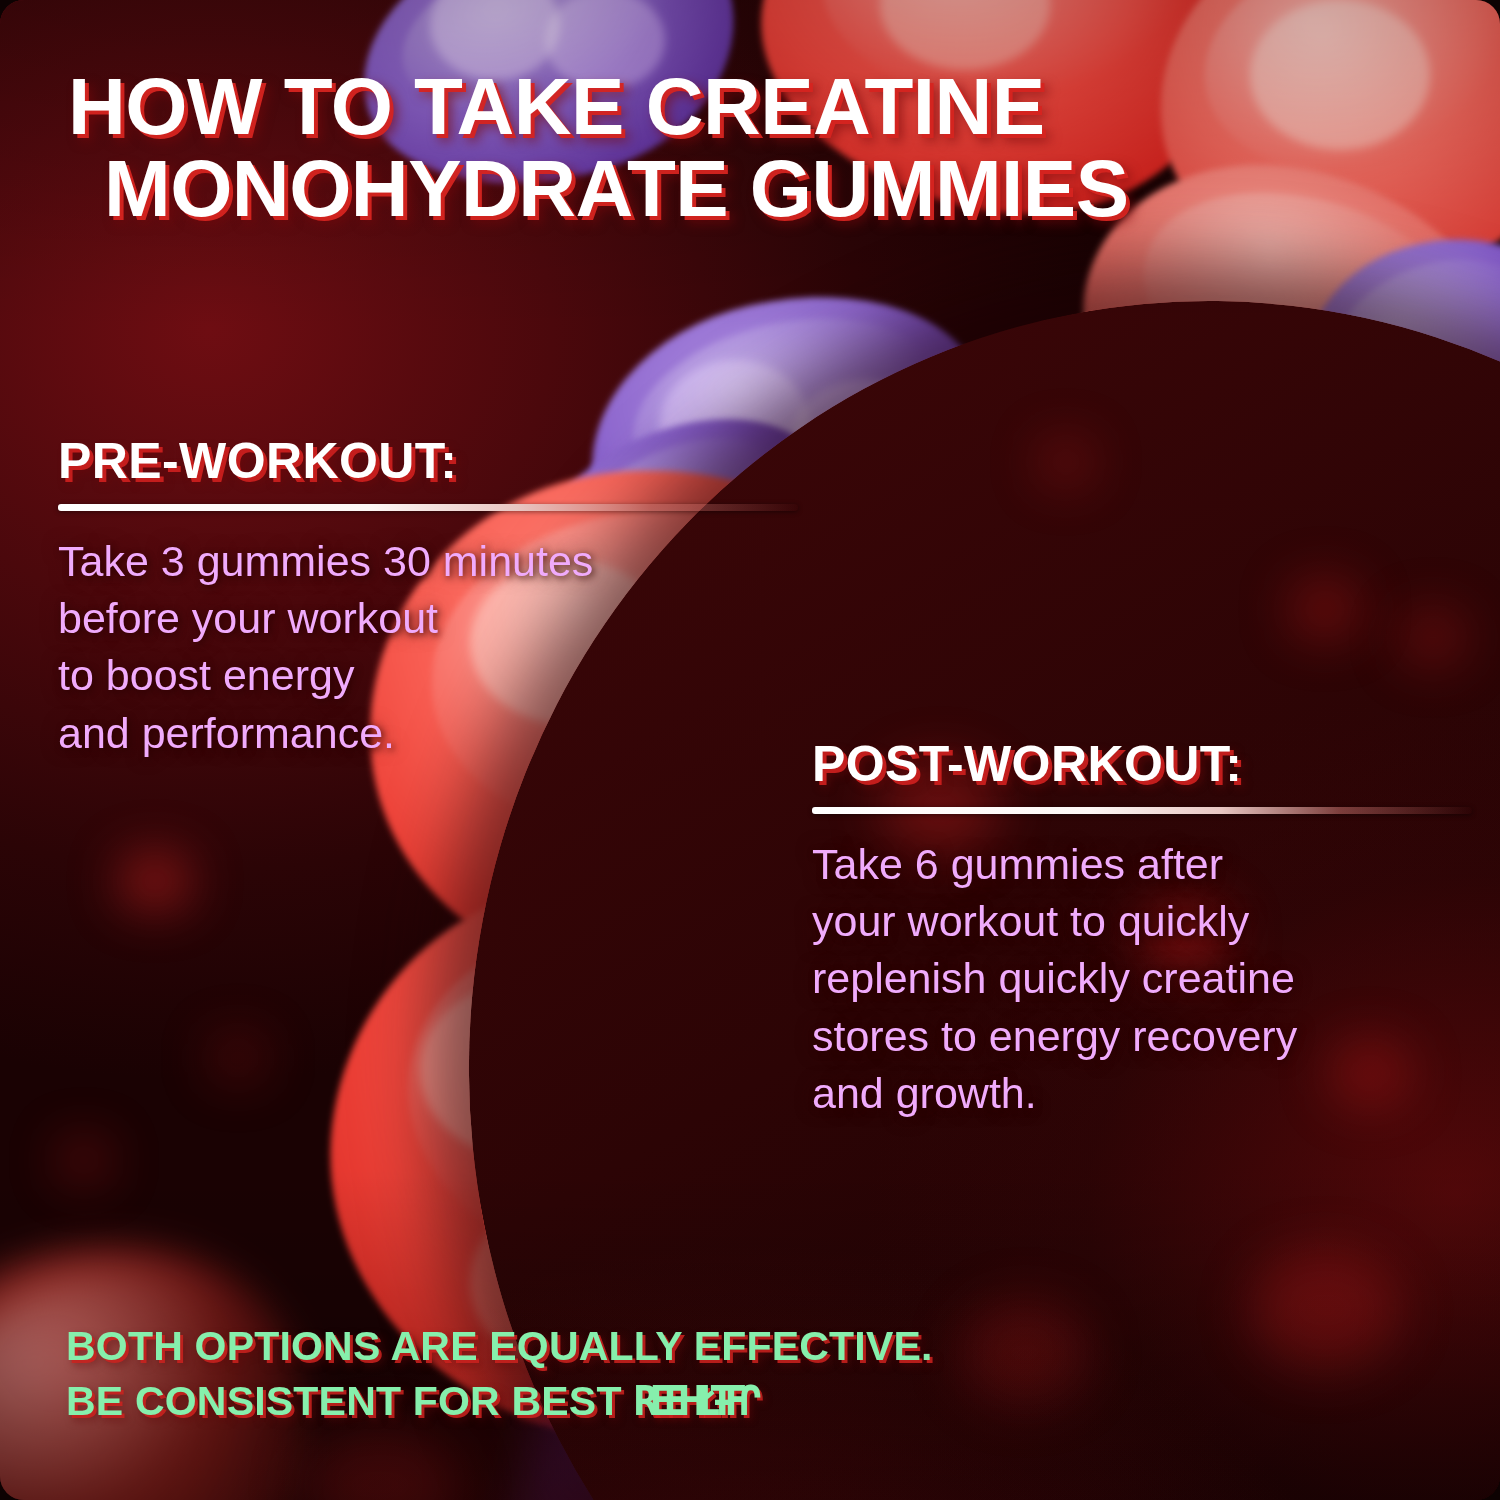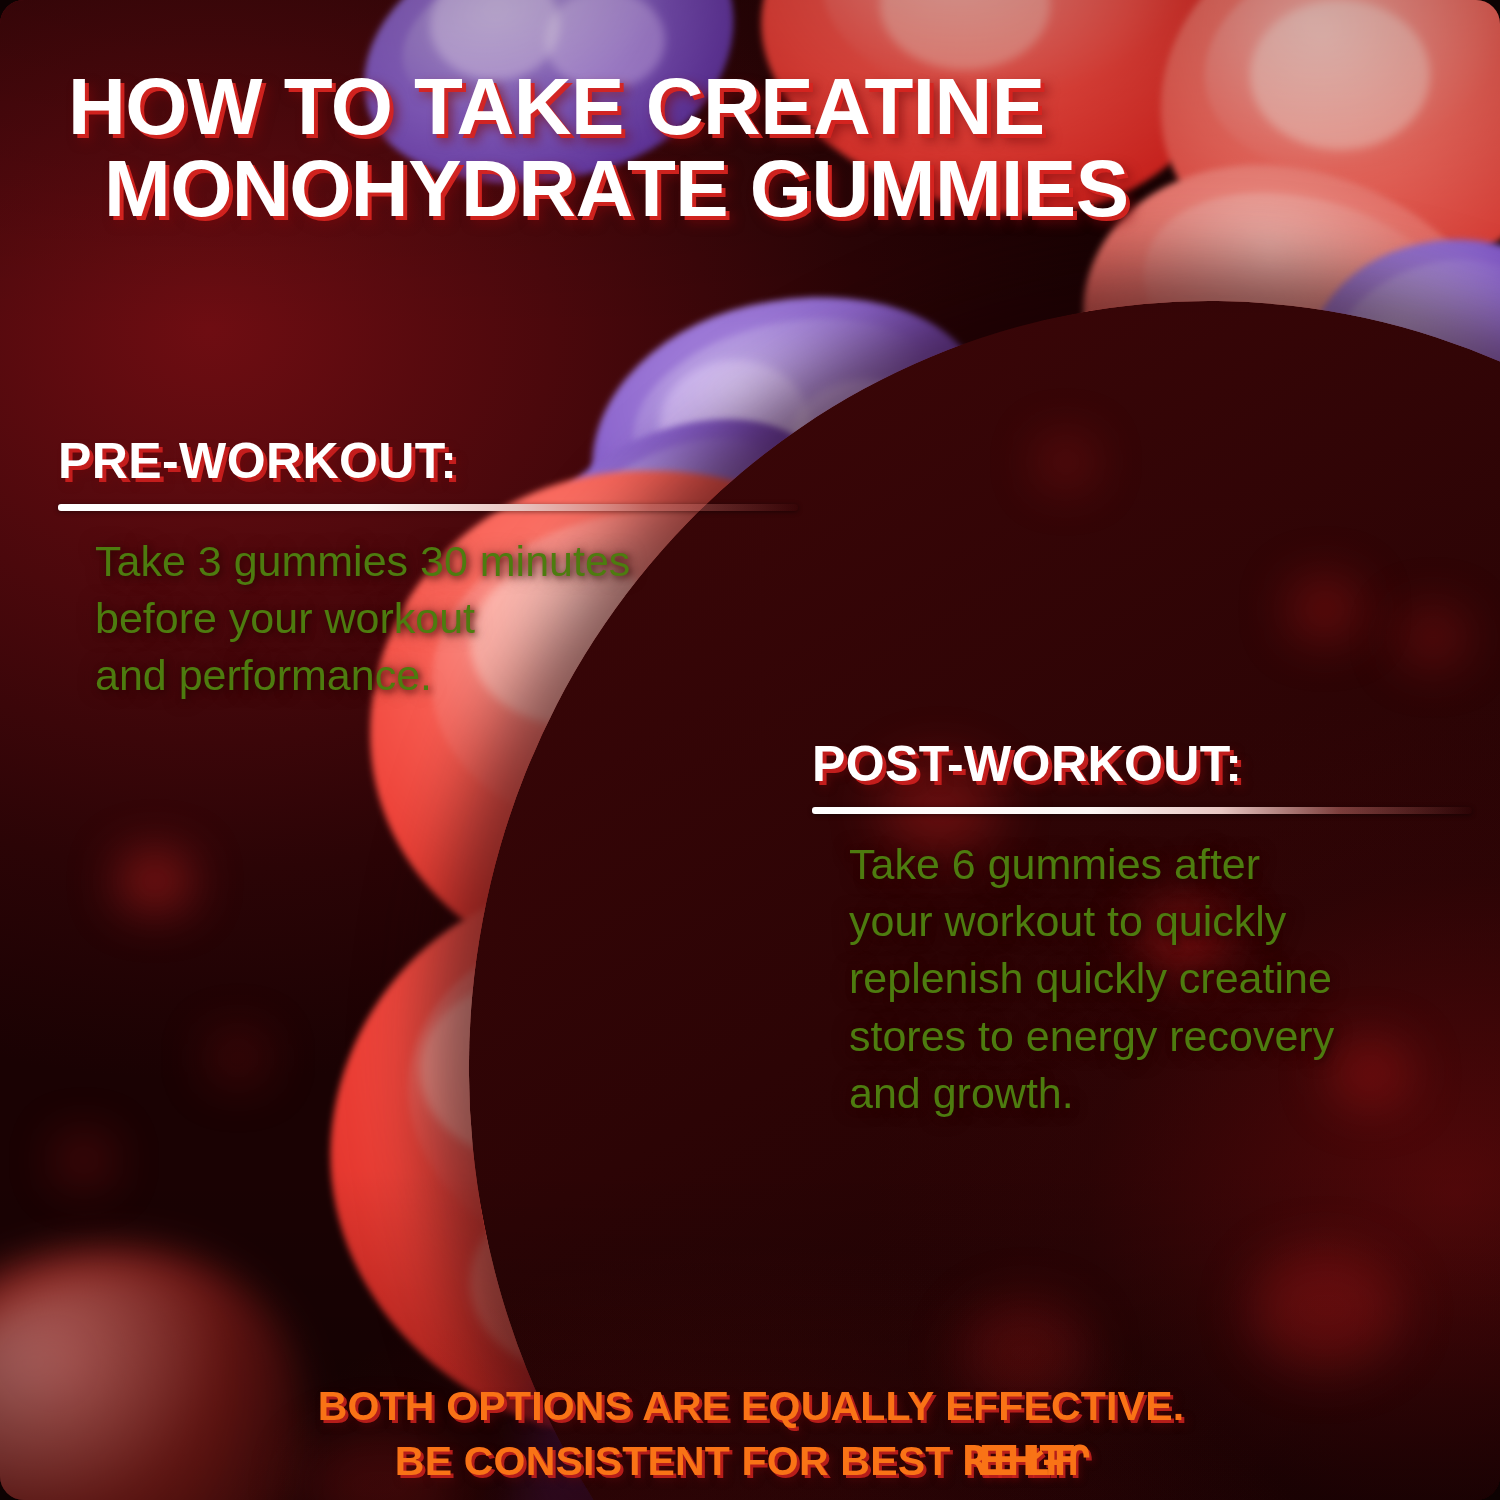--- a/index.html
+++ b/index.html
@@ -126,47 +126,45 @@
   .rule{
     height:7px;
     margin-top:14px;
     border-radius:3px;
     background:linear-gradient(90deg,
         #ffffff 0%, #fdf7f5 42%, #e8c6c2 62%, rgba(190,110,105,.55) 80%, rgba(150,40,40,0) 100%);
     box-shadow:0 1px 5px rgba(0,0,0,.45);
   }
   .sec-body{
     margin-top:22px;
-    color:#4d7c0f;
+    color:#f0abfc;
     font-size:43px;
     line-height:1.33;
     font-weight:normal;
     text-shadow:2px 2px 7px rgba(40,2,3,.82), 0 0 18px rgba(60,4,5,.5);
-    margin-left:37px;
   }
   .sec-body span{ display:block; white-space:nowrap; }
 
   #sec-pre  { left:58px;  top:432px;  width:740px; }
   #sec-post { left:812px; top:735px;  width:660px; }
 
   
   .footer{
     position:absolute;
-    left:66px; top:1379px;
+    left:66px; top:1319px;
     width:1370px;
-    color:#f97316;
+    color:#86efac;
     font-size:41px;
     line-height:1.34;
     font-weight:bold;
     letter-spacing:.2px;
     text-transform:uppercase;
     text-shadow:
        3px 3px 0 rgba(205,34,30,.85),
        5px 5px 8px rgba(95,6,8,.6);
-    text-align: center;
   }
   .footer span{ display:block; white-space:nowrap; }
 
   
   .glitch-word{
     display:inline-block;
     letter-spacing:-11px;
     transform:scaleX(.82);
     transform-origin:left center;
     font-family:"DejaVu Sans", sans-serif;
@@ -266,20 +264,21 @@
       <span class="l1">HOW TO TAKE CREATINE</span>
       <span class="l2">MONOHYDRATE GUMMIES</span>
     </h1>
 
     <div class="section" id="sec-pre">
       <div class="sec-head">PRE-WORKOUT:</div>
       <div class="rule"></div>
       <div class="sec-body">
         <span>Take 3 gummies 30 minutes</span>
         <span>before your workout</span>
+        <span>to boost energy</span>
         <span>and performance.</span>
       </div>
     </div>
 
     <div class="section" id="sec-post">
       <div class="sec-head">POST-WORKOUT:</div>
       <div class="rule"></div>
       <div class="sec-body">
         <span>Take 6 gummies after</span>
         <span>your workout to quickly</span>

